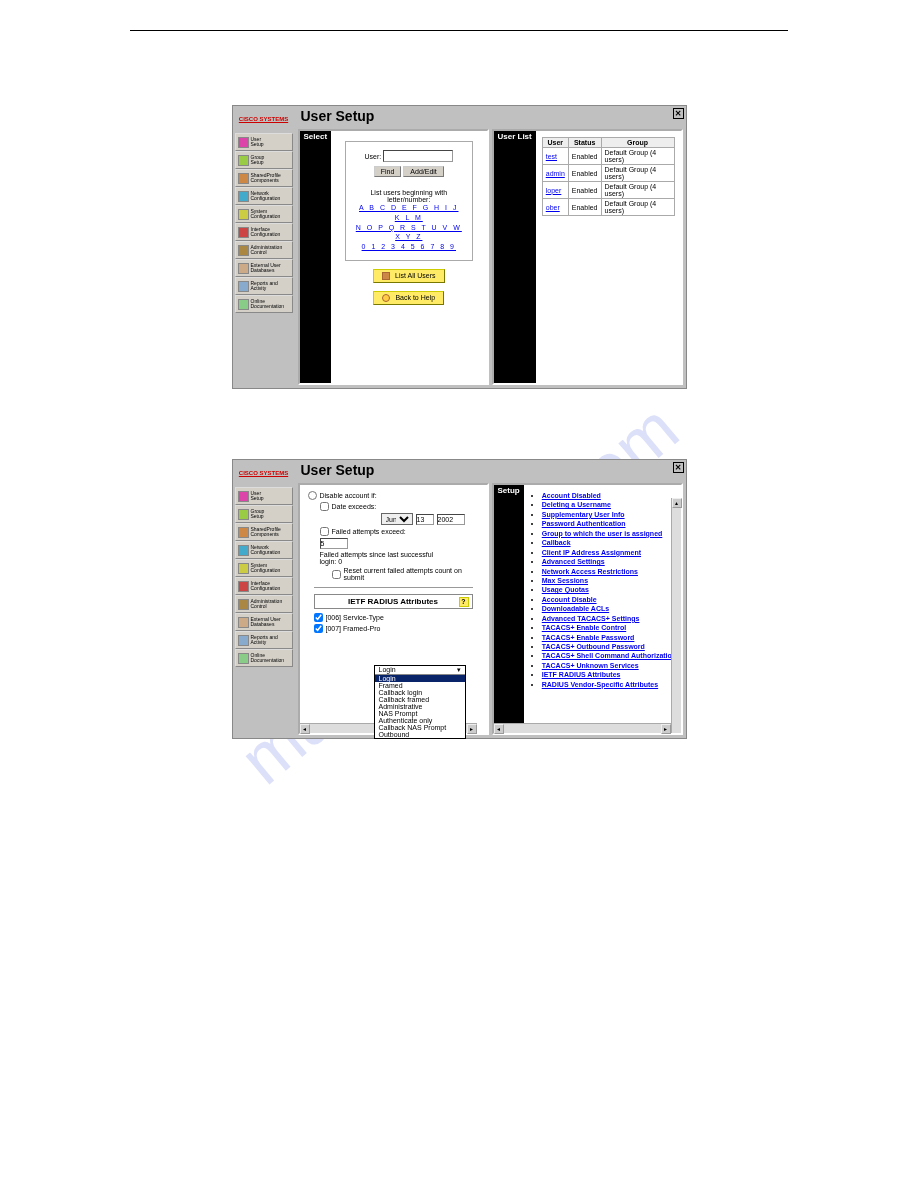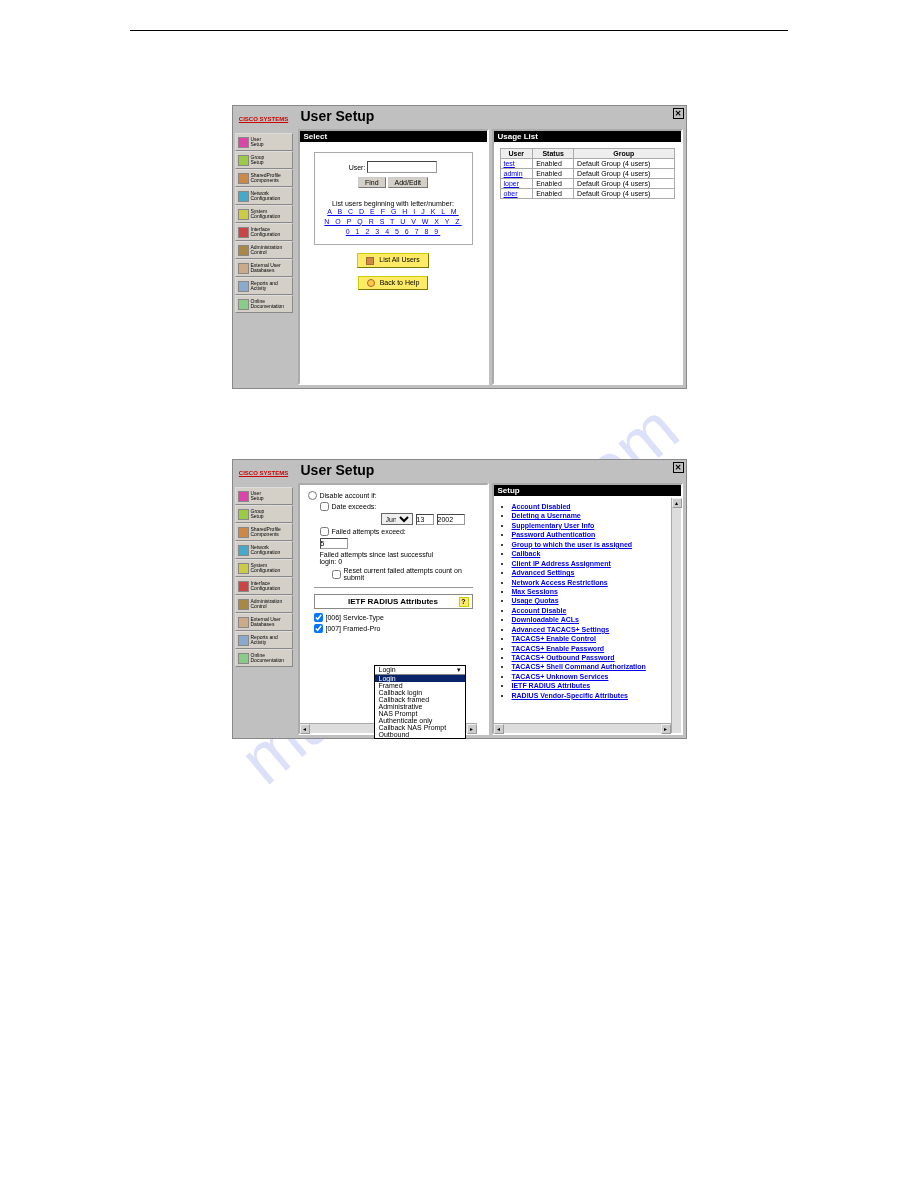--- a/index.html
+++ b/index.html
@@ -113,21 +113,21 @@
     display: flex;
     gap: 3px;
     padding: 3px;
     background: #c0c0c0;
   }
   .panel {
     flex: 1;
     border: 2px inset #fff;
     background: #fff;
     display: flex;
-    flex-direction: column;
+    flex-direction: row;
     position: relative;
   }
   .panel-header {
     background: #000;
     color: #fff;
     font-size: 8px;
     font-weight: bold;
     padding: 1px 4px;
   }
   .panel-body {
@@ -339,21 +339,21 @@
             <div style="text-align:center">
               <div class="yellow-btn">
                 <span class="ic" style="background:#fc4;border:1px solid #a63;border-radius:50%"></span>
                 <span>Back to Help</span>
               </div>
             </div>
           </div>
         </div>
 
         <div class="panel">
-          <div class="panel-header">Usage List</div>
+          <div class="panel-header">User List</div>
           <div class="panel-body">
             <table class="user-table">
               <thead>
                   <tr>
                 <th>User</th>
                 <th>Status</th>
                 <th>Group</th>
               </tr>
                 </thead>
               <tbody id="utrows">

